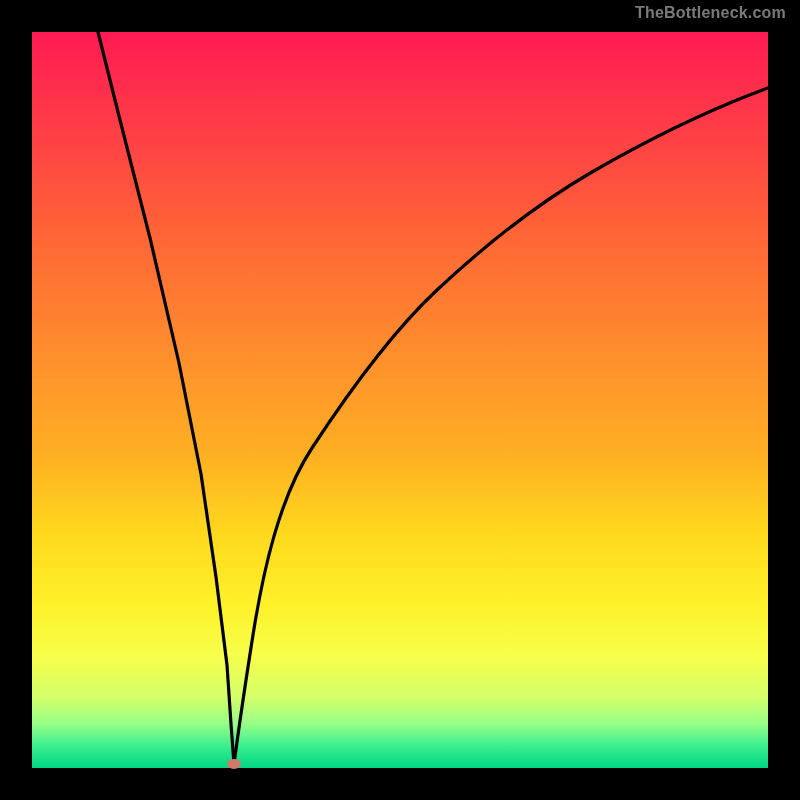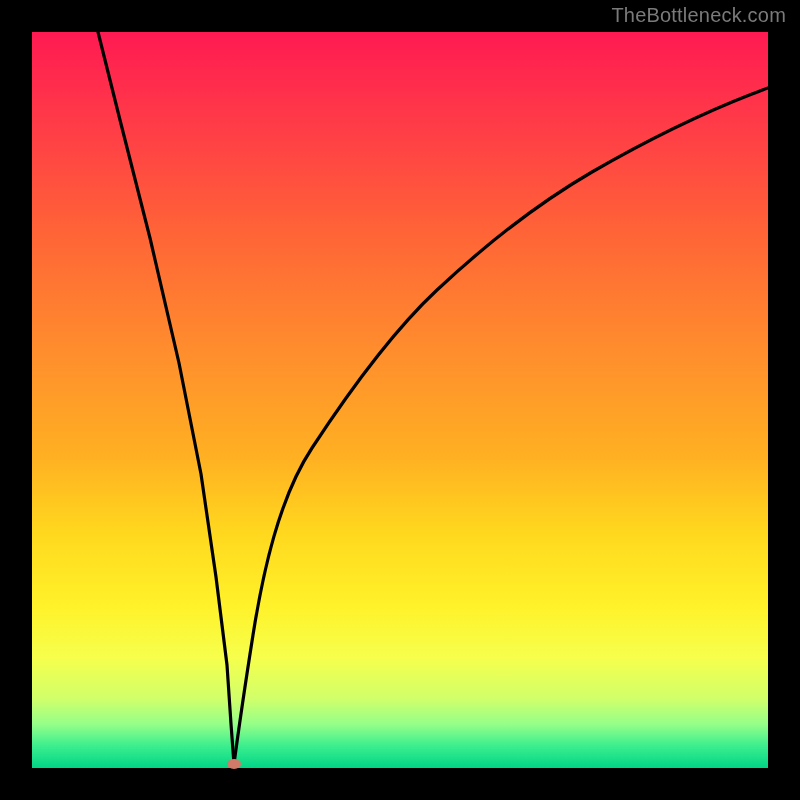--- a/index.html
+++ b/index.html
@@ -38,22 +38,22 @@
       #96ff88 94%,
       #3cee8e 97%,
       #00d686 100%
     );
   }
   .attribution {
     position: absolute;
     top: 4px;
     right: 14px;
     color: #7a7a7a;
-    font-size: 20px;
-    font-weight: 400;
+    font-size: 16px;
+    font-weight: 700;
     letter-spacing: 0.2px;
     user-select: none;
   }
   svg.curve {
     position: absolute;
     left: 0;
     top: 0;
     width: 736px;
     height: 736px;
     overflow: visible;

